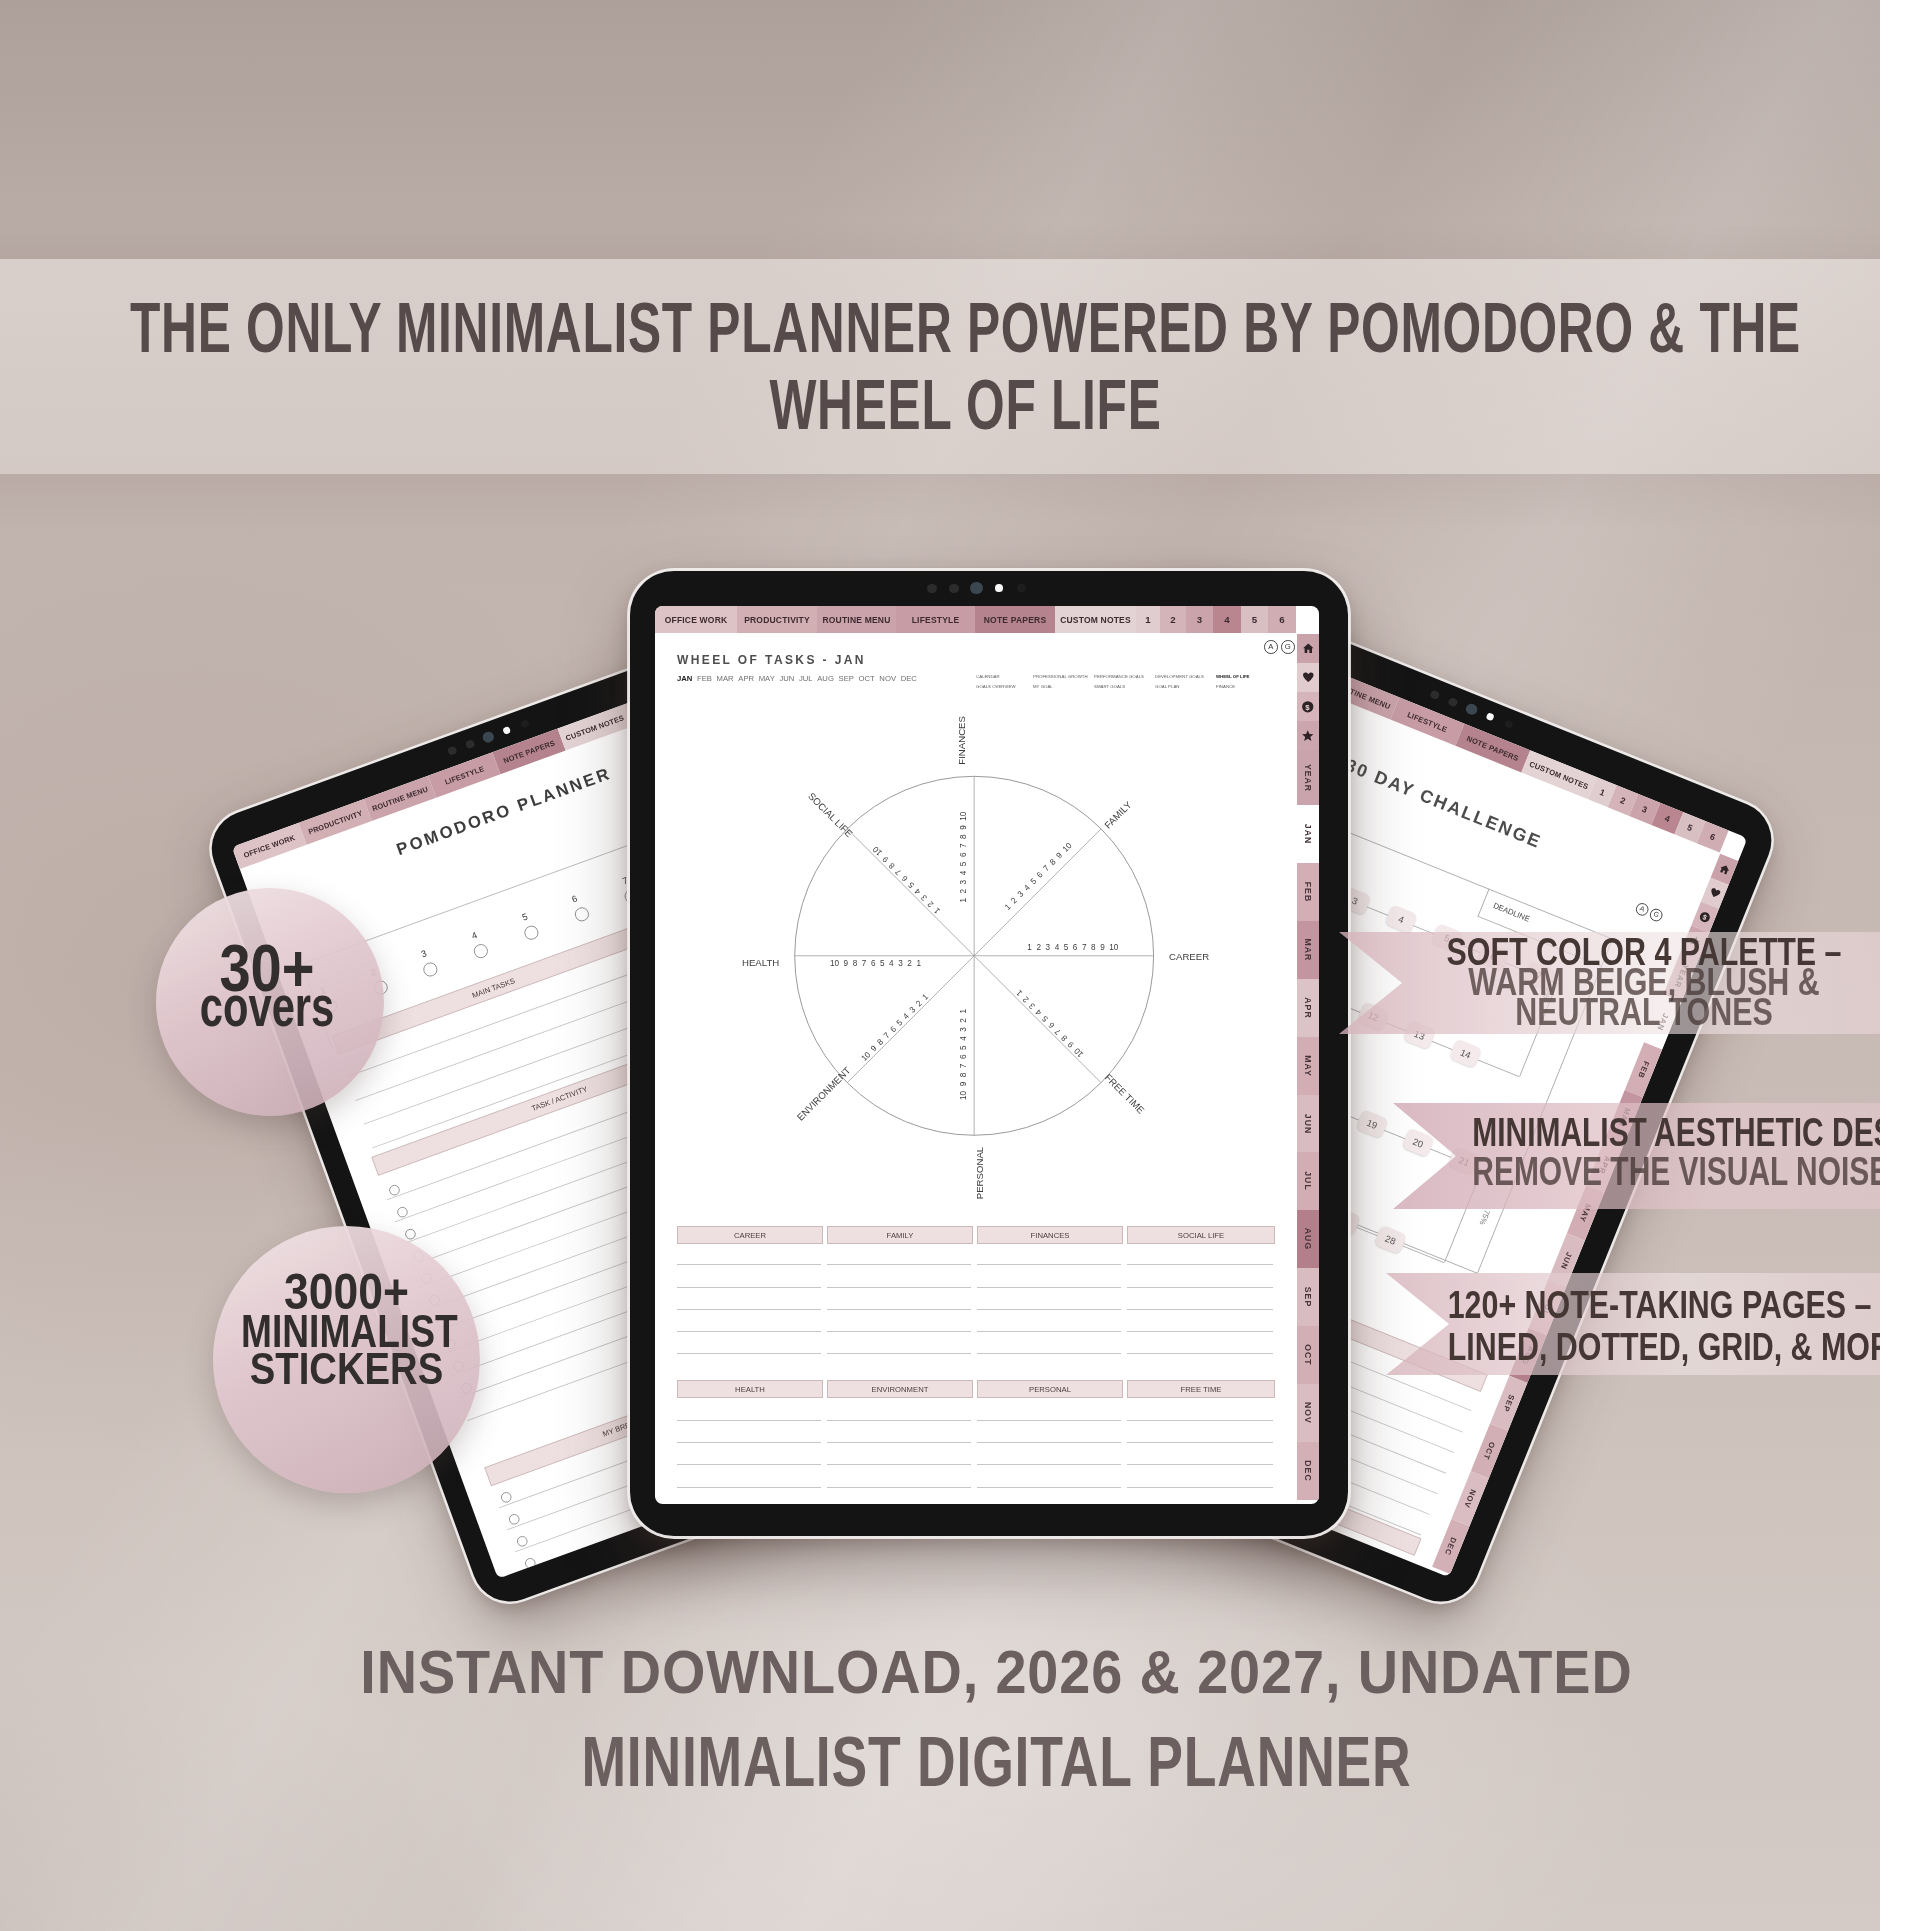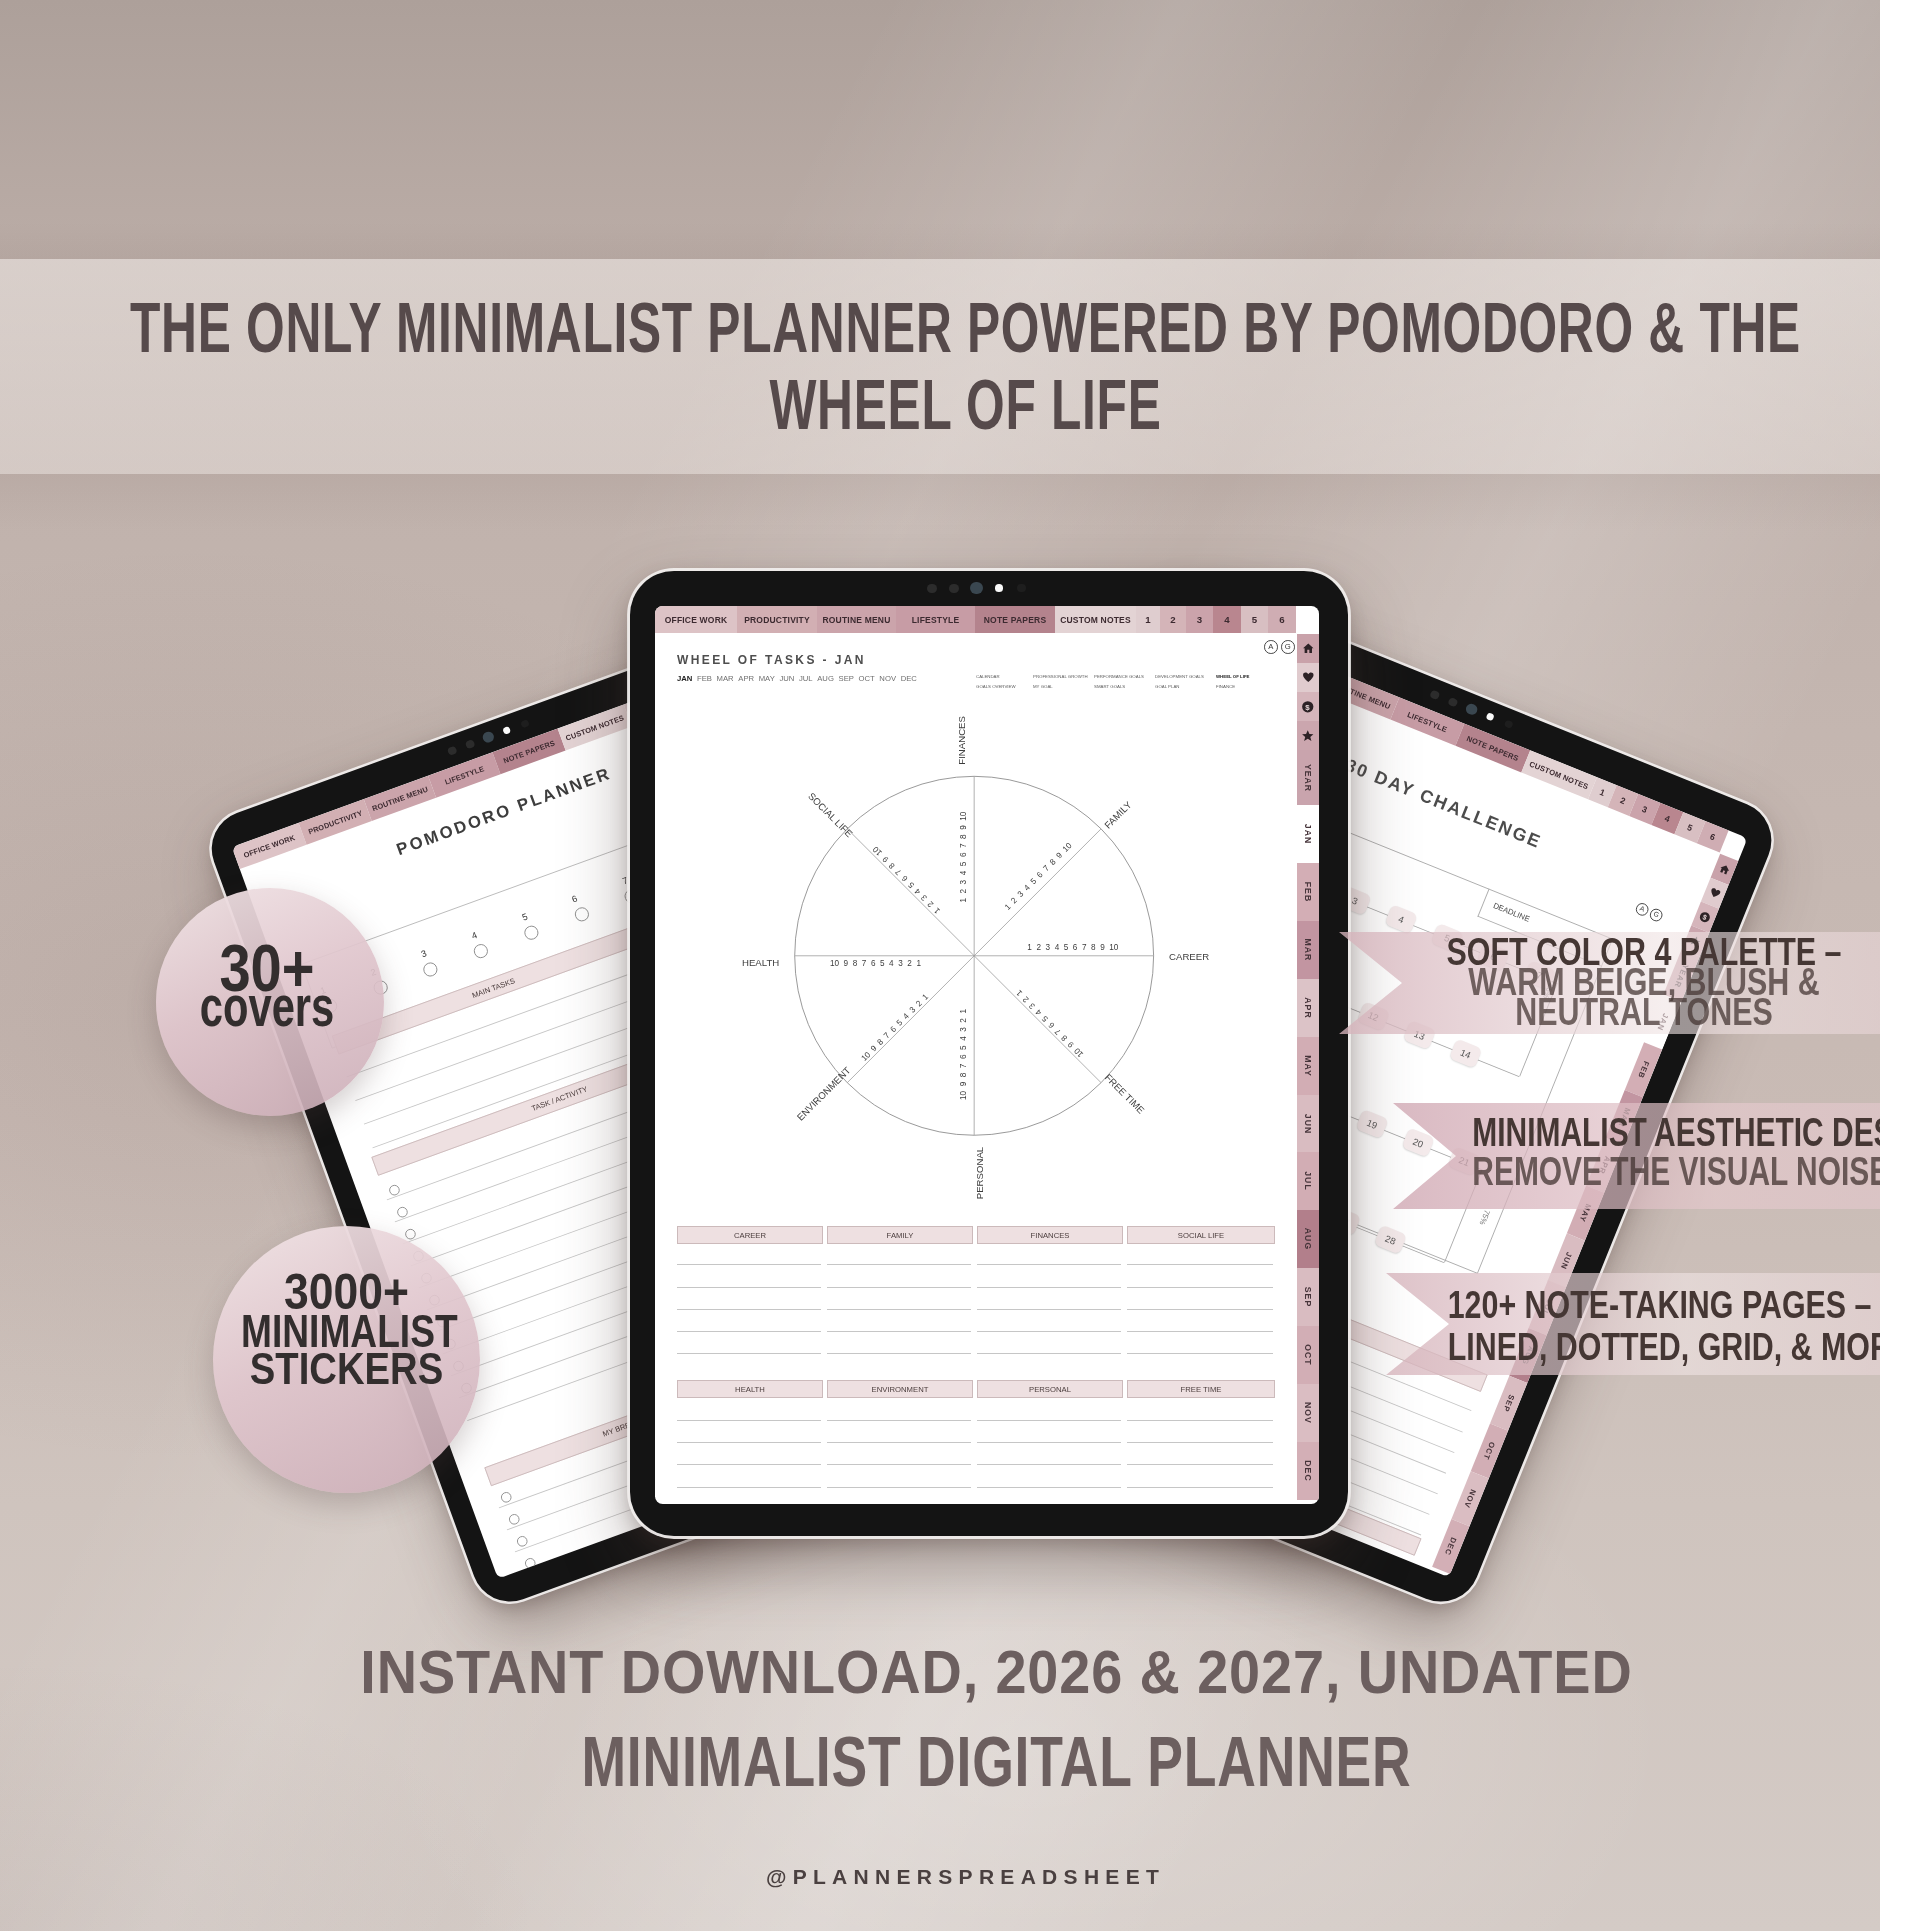--- a/index.html
+++ b/index.html
@@ -533,15 +533,14 @@
   <div class="abs" id="ribbon3" style="left:1386px;top:1273px;width:545px;height:102px;background:linear-gradient(90deg,rgba(213,178,186,0.78),rgba(240,228,228,0.62) 55%,rgba(228,208,210,0.68));clip-path:polygon(0 0,100% 0,calc(100% - 44px) 50%,100% 100%,0 100%,63px 50%);"></div>
   <div class="abs ribbontxt" style="left:1396px;top:1284px;width:517px;font-size:38px;line-height:42px;transform:scaleX(0.80);transform-origin:50% 0;">
     <div style="white-space:nowrap;">120+ NOTE-TAKING PAGES –</div>
     <div style="white-space:nowrap;">LINED, DOTTED, GRID, &amp; MORE</div>
   </div>
 
   <div class="abs" id="cap1" style="left:0;top:1636px;width:1993px;text-align:center;color:#6c5f5f;font-weight:bold;font-size:62px;letter-spacing:1px;transform:scaleX(0.90);transform-origin:50% 0;white-space:nowrap;">INSTANT DOWNLOAD, 2026 &amp; 2027, UNDATED</div>
 
   <div class="abs" id="cap2" style="left:0;top:1722px;width:1993px;text-align:center;color:#6c5f5f;font-weight:bold;font-size:70px;letter-spacing:1px;transform:scaleX(0.765);transform-origin:50% 0;white-space:nowrap;">MINIMALIST DIGITAL PLANNER</div>
 
-  <div class="abs" id="footer" style="left:0;top:1865px;width:1931px;text-align:center;color:#4a4040;font-weight:bold;font-size:21px;letter-spacing:6.3px;">@PLANNERSPREADSHEET</div>
 </div>
 
 
 </body></html>

